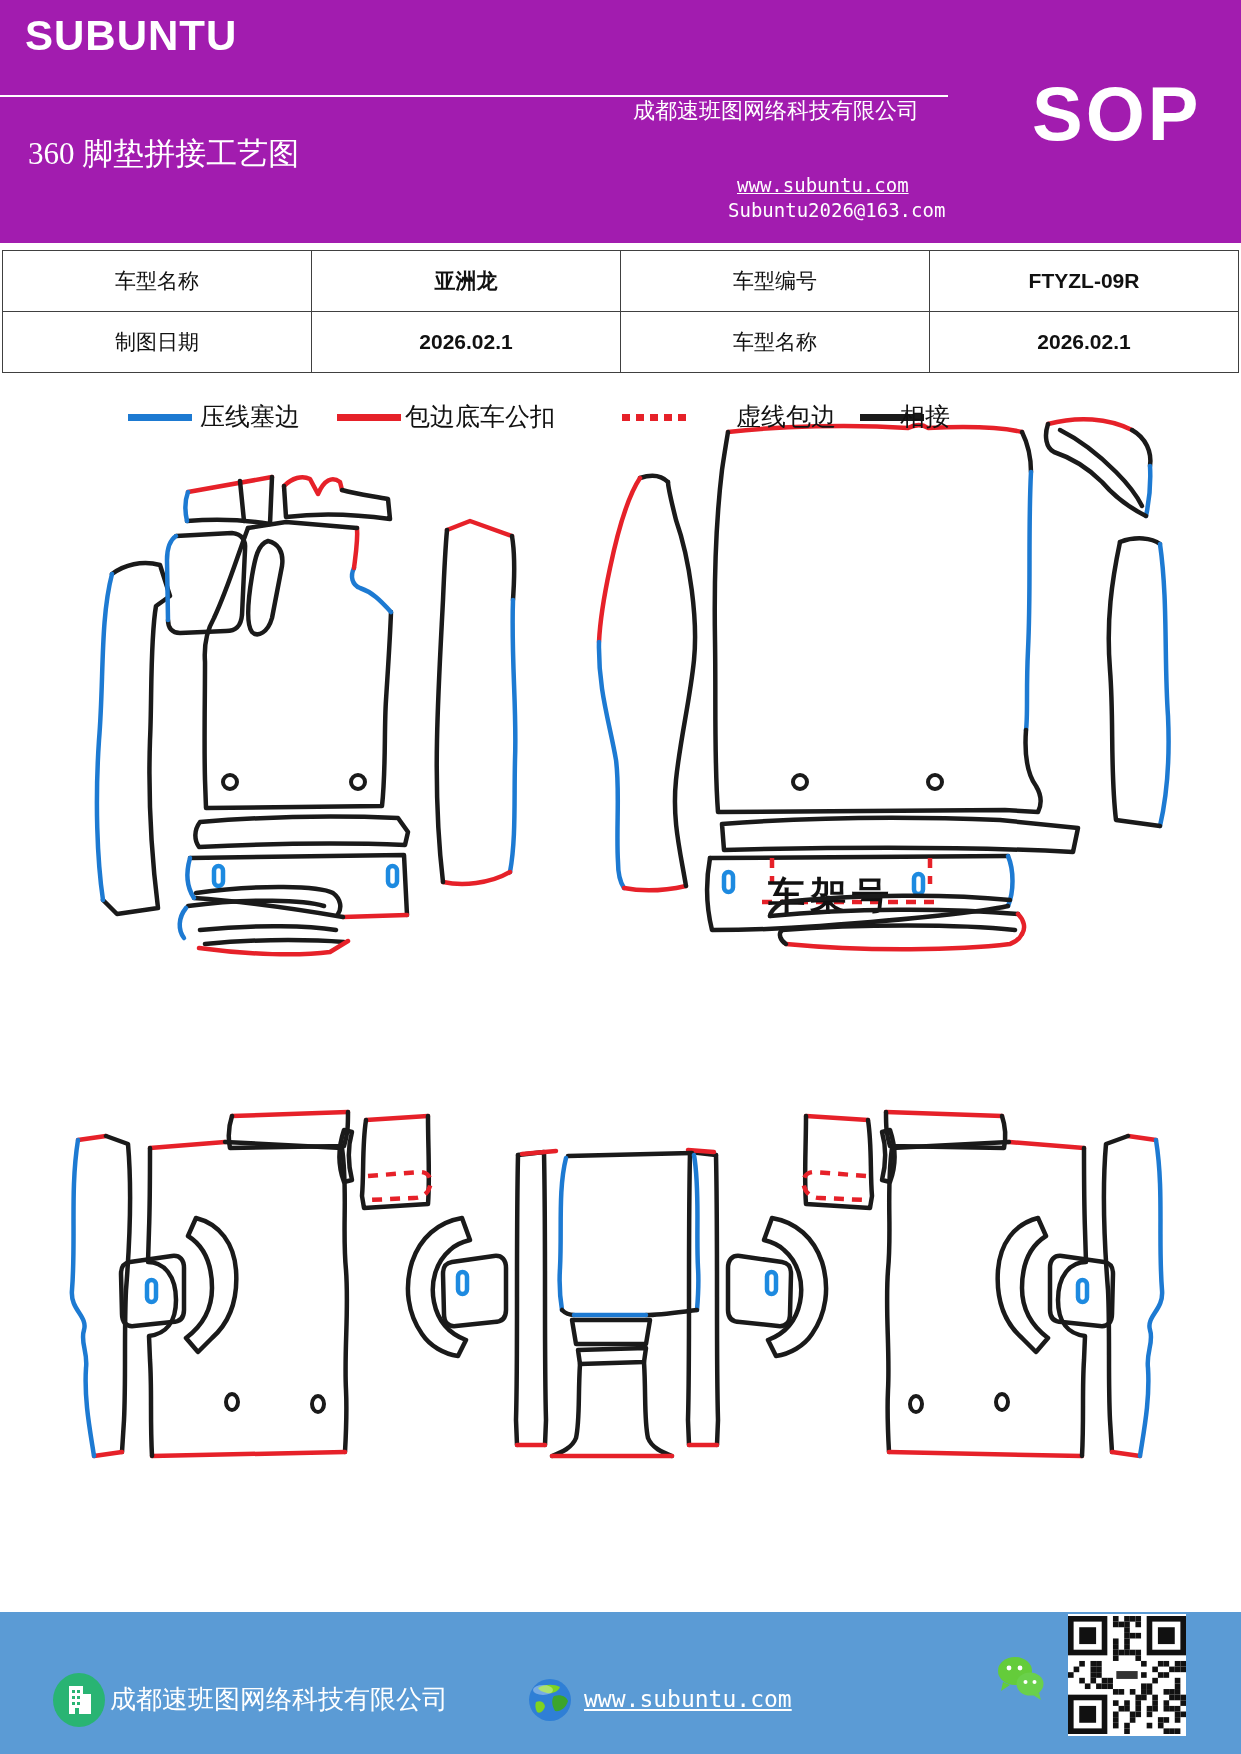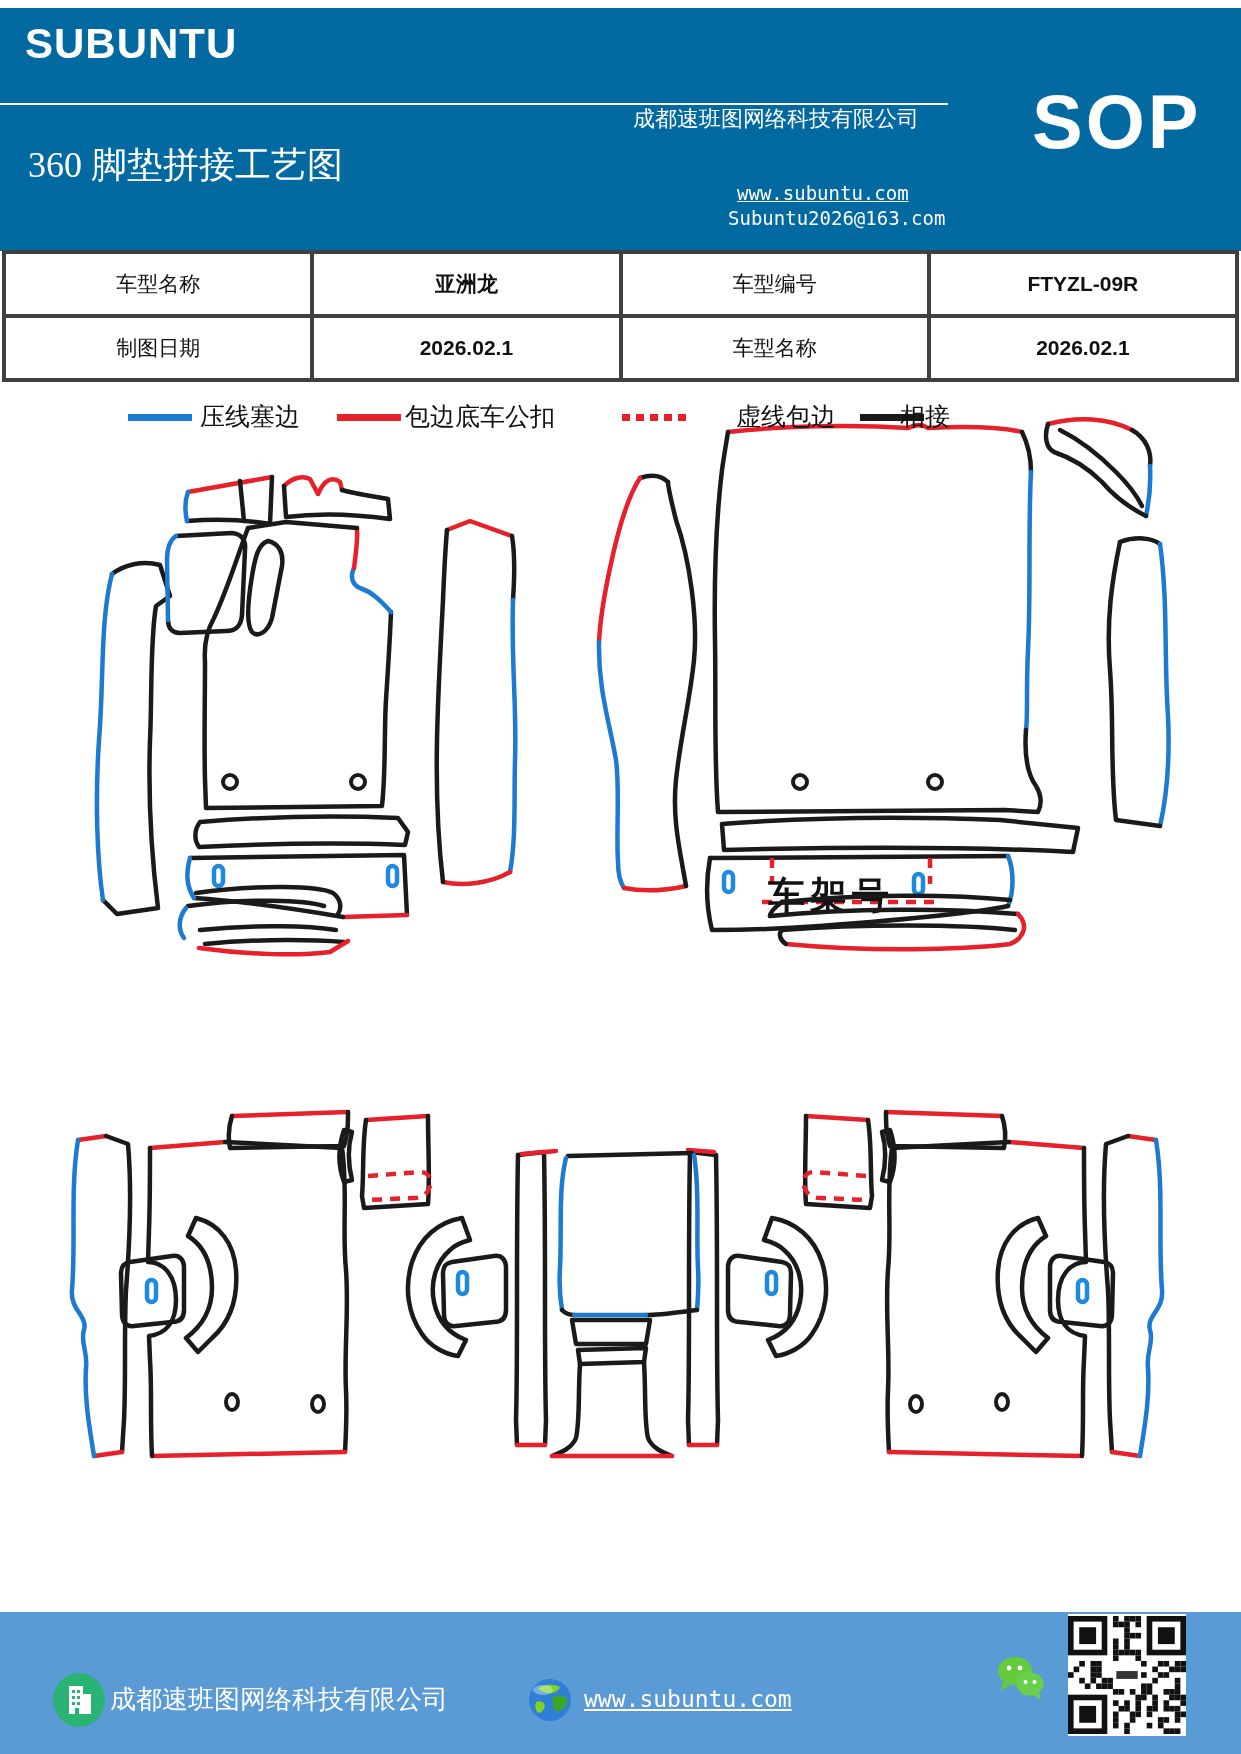--- a/index.html
+++ b/index.html
@@ -1,36 +1,36 @@
 <!DOCTYPE html>
 <html><head>
 <meta charset="utf-8">
 <style>
   html,body{margin:0;padding:0;background:#e8e8e8;}
   .page{position:relative;width:1241px;height:1754px;background:#ffffff;overflow:hidden;
         font-family:"Liberation Sans",sans-serif;}
   
-  .header{position:absolute;left:0;top:8px;width:1241px;height:243px;background:#0369a1;z-index:10;}
+  .header{position:absolute;left:0;top:0;width:1241px;height:243px;background:#a21caf;z-index:10;}
   .brand{position:absolute;left:25px;top:12px;color:#fff;font-size:42px;font-weight:bold;
          letter-spacing:1px;font-family:"Liberation Sans",sans-serif;}
   .header-rule{position:absolute;left:0;top:95px;width:948px;height:2px;background:#fff;}
-  .doc-title{position:absolute;left:28px;top:133px;color:#fff;font-size:36px;
+  .doc-title{position:absolute;left:28px;top:133px;color:#fff;font-size:31px;
              font-family:"Liberation Serif","DejaVu Serif",serif;}
   .company-top{position:absolute;left:633px;top:96px;color:#fff;font-size:22px;
                font-family:"Liberation Serif","DejaVu Serif",serif;}
   .sop{position:absolute;left:1032px;top:70px;color:#fff;font-size:76px;font-weight:bold;
        letter-spacing:3px;font-family:"Liberation Sans",sans-serif;}
   .web-top{position:absolute;left:737px;top:174px;color:#fff;font-size:19px;
            font-family:"DejaVu Sans Mono",monospace;text-decoration:underline;}
   .email-top{position:absolute;left:701px;top:199px;color:#fff;font-size:19px;
              font-family:"DejaVu Sans Mono",monospace;margin-left:27px;}
   
   .info-table{position:absolute;left:2px;top:250px;width:1237px;height:116px;z-index:10;
               border-collapse:collapse;table-layout:fixed;background:#fff;}
-  .info-table td{border:4px solid #404040;text-align:center;vertical-align:middle;
+  .info-table td{border:1px solid #404040;text-align:center;vertical-align:middle;
                  font-size:21px;color:#111;height:58px;}
   .info-table td.lbl{font-family:"Liberation Serif","DejaVu Serif",serif;}
   .info-table td.val{font-weight:bold;font-family:"Liberation Sans",sans-serif;margin-top:37px;}
   
   .legend{position:absolute;left:0;top:398px;width:1040px;height:40px;z-index:10;}
   .legend .sw{position:absolute;top:16px;height:7px;width:64px;}
   .legend .lab{position:absolute;top:2px;font-size:25px;color:#111;
                font-family:"Liberation Serif","DejaVu Serif",serif;}
   
   .draw-svg{position:absolute;left:0;top:0;width:1241px;height:1754px;z-index:5;}

